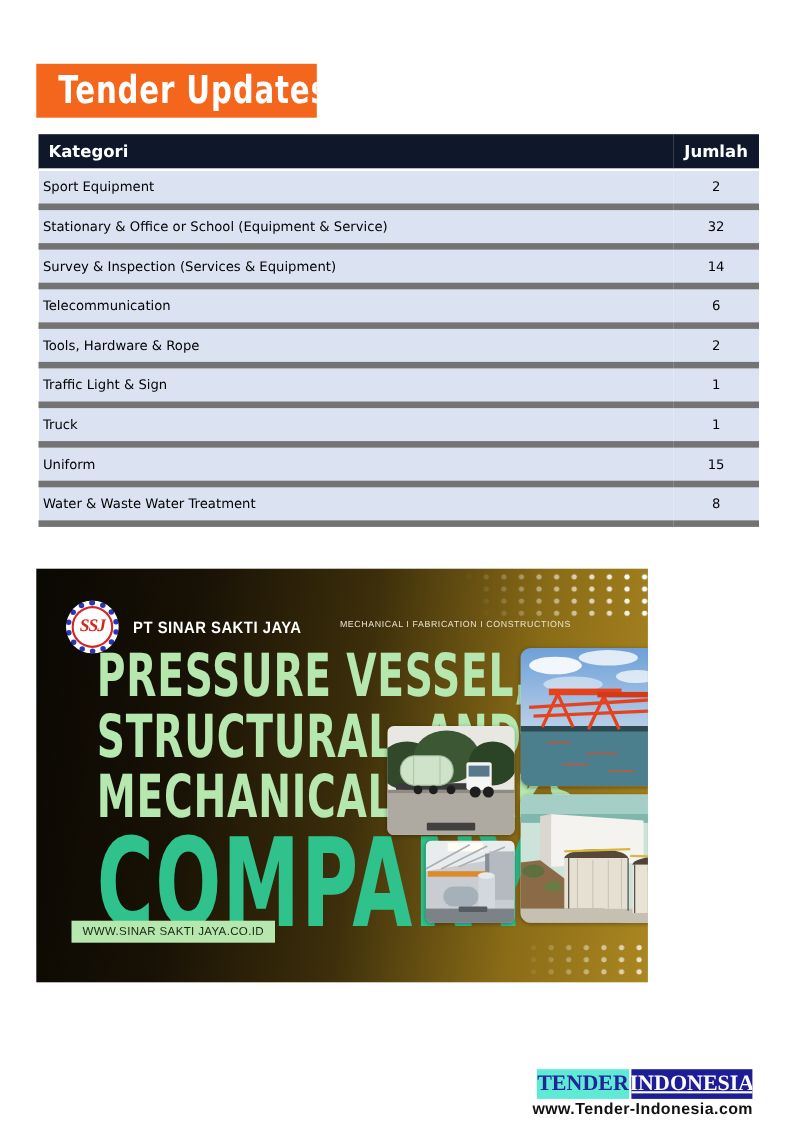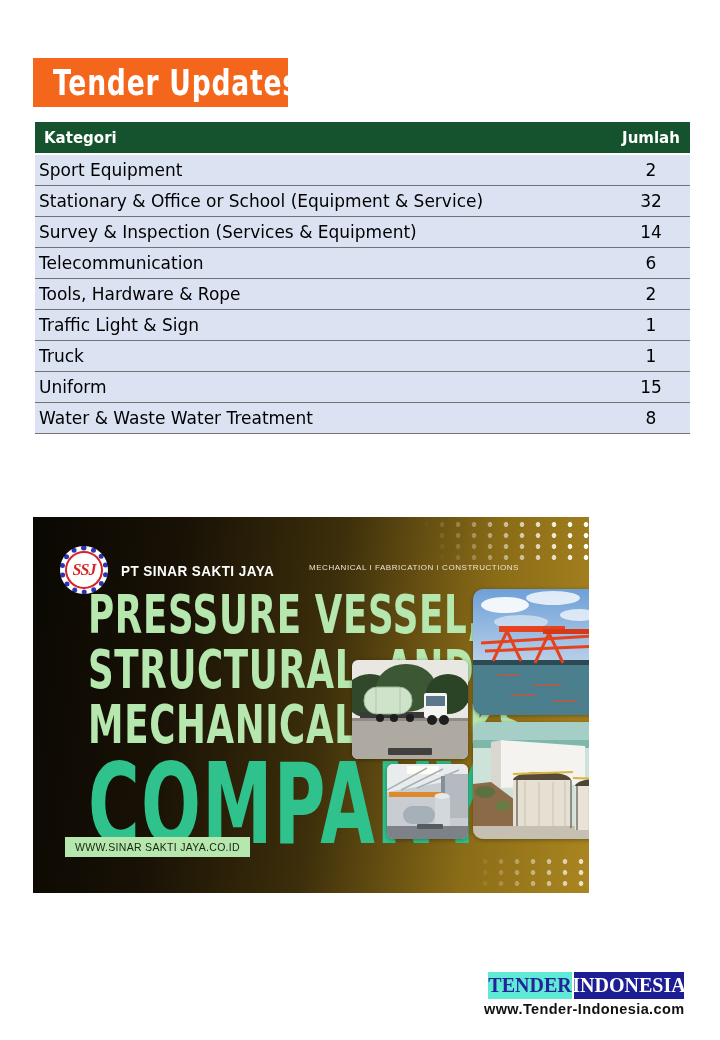--- a/index.html
+++ b/index.html
@@ -20,27 +20,27 @@
   .section-banner-text{
     color:#ffffff;font-size:35px;font-weight:bold;white-space:nowrap;
     transform:scaleX(.76);transform-origin:0 50%;margin-left:20px;letter-spacing:1px;
   }
   
   table.tender-table{
     position:absolute;left:35px;top:122px;width:655px;
     border-collapse:collapse;table-layout:fixed;
   }
   .tender-table th{
-    background:#14532d;color:#ffffff;font-size:15px;font-weight:bold;
+    background:#0f172a;color:#ffffff;font-size:15px;font-weight:bold;
     height:31px;text-align:left;padding:0 0 0 9px;border-bottom:2px solid #ffffff;
   }
   .tender-table th.num{width:78px;text-align:center;padding:0;}
   .tender-table td{
-    background:#dbe3f3;color:#000000;font-size:17px;height:30px;
-    padding:0 2px 0 4px;border-bottom:1px solid #737373;
+    background:#dbe3f3;color:#000000;font-size:12px;height:30px;
+    padding:0 2px 0 4px;border-bottom:6px solid #737373;
     white-space:nowrap;overflow:hidden;
   }
   .tender-table td.num{text-align:center;padding:0;}
   
   .ad{
     position:absolute;left:33px;top:517px;width:556px;height:376px;overflow:hidden;
     background:linear-gradient(97deg,#0a0803 0%,#181105 25%,#3d2f0b 52%,#8a6c17 78%,#ab8621 100%);
   }
   .dots{
     position:absolute;
@@ -98,21 +98,21 @@
   .photo-workshop{left:354px;top:247px;width:81px;height:75px;border-radius:6px;}
   .photo-tanks{left:440px;top:205px;width:187px;height:117px;border-radius:10px;}
   
   .footer-logo{position:absolute;left:488px;top:972px;display:flex;}
   .logo-box{
     height:27px;display:flex;align-items:center;justify-content:center;
     font-family:"Liberation Serif","DejaVu Serif",serif;font-weight:bold;font-size:20px;
     overflow:hidden;white-space:nowrap;
   }
   .logo-box-orange{width:84px;background:#5eead4;color:#24249a;}
-  .logo-box-blue{width:110px;background:#1d1d96;color:#ffffff;margin-left:2px;}
+  .logo-box-blue{width:110px;background:#1d1d96;color:#ffffff;margin-left:2px;text-decoration:underline;}
   .footer-url{
     position:absolute;left:484px;top:1001px;color:#111111;
     font-family:"Liberation Sans",sans-serif;font-size:14.5px;font-weight:bold;
     letter-spacing:.4px;
   }
 </style>
 </head>
 <body>
 
 <div class="page">

